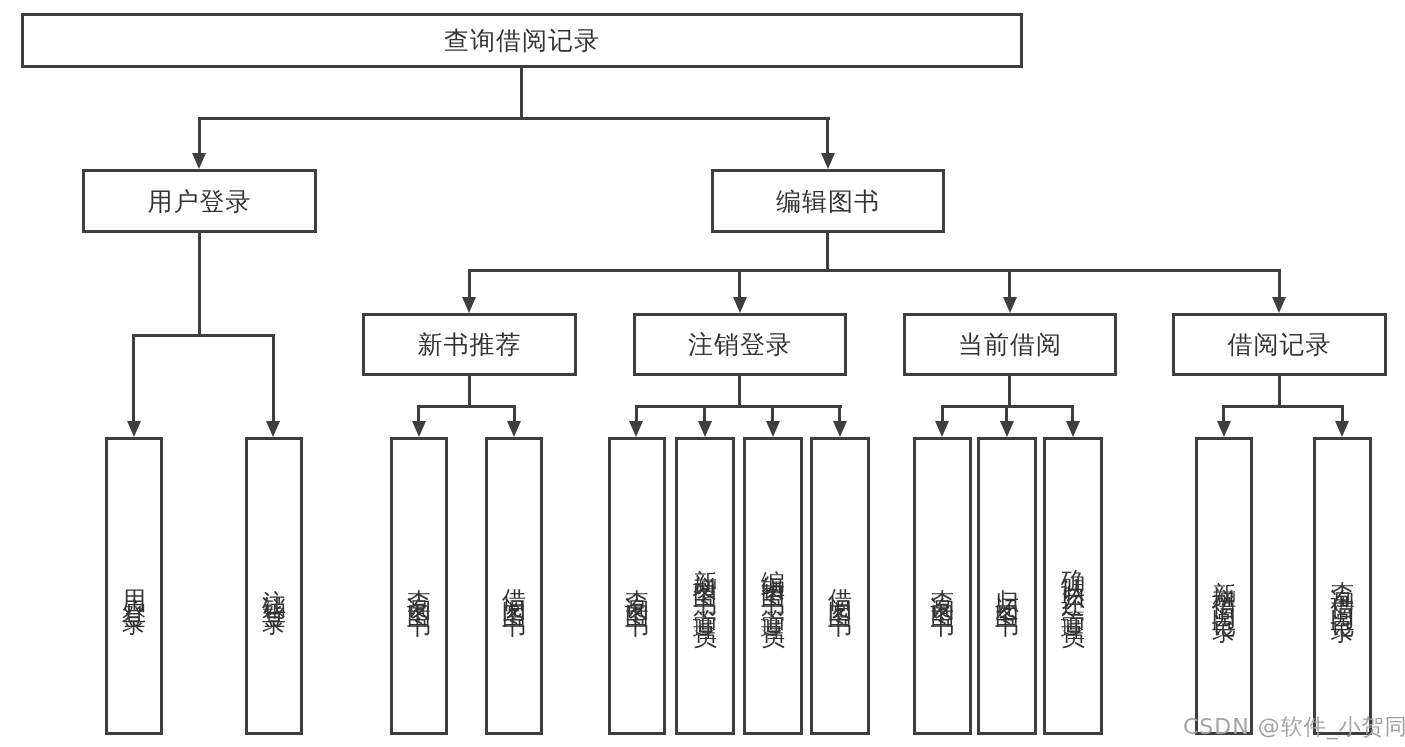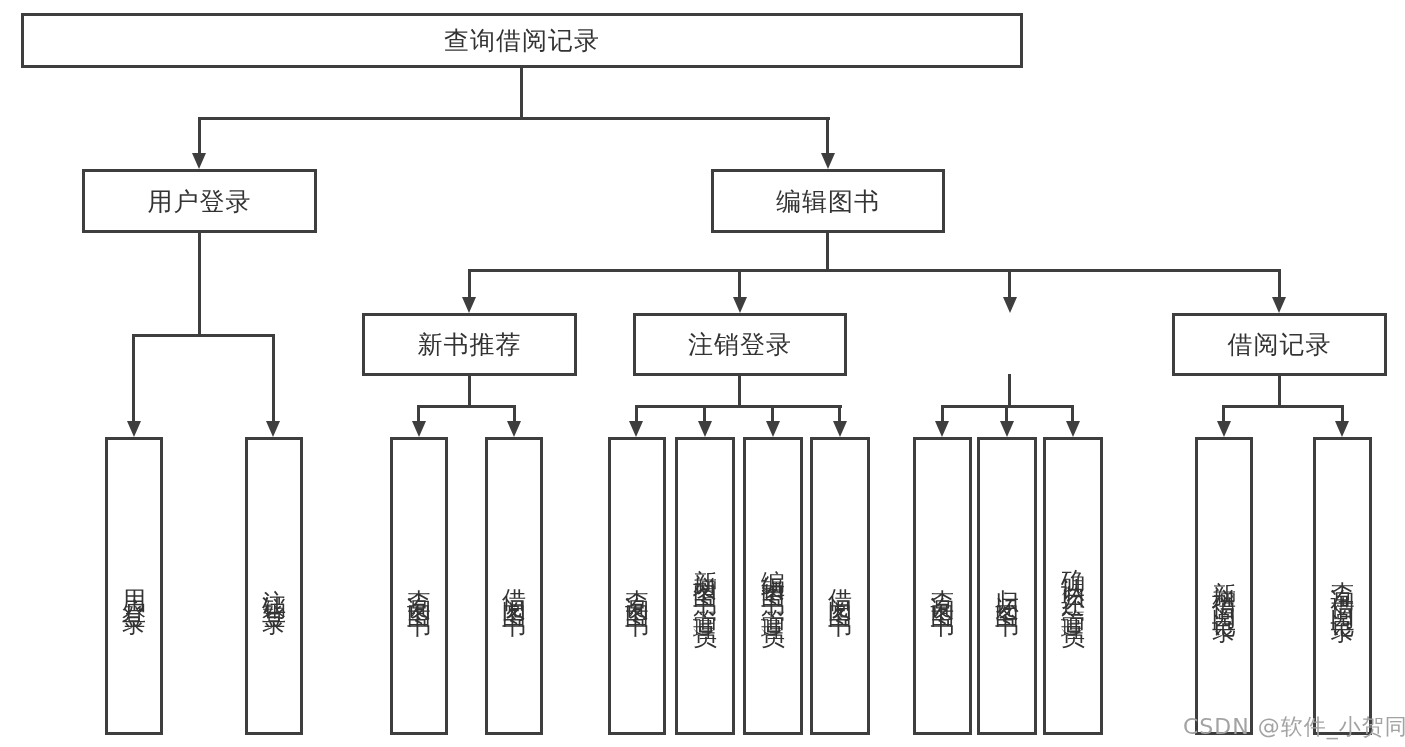--- a/index.html
+++ b/index.html
@@ -109,20 +109,23 @@
   <div class="tri" style="left:1003px;top:297px"></div>
   <div class="vline" style="left:1278px;top:269px;height:30px"></div>
   <div class="tri" style="left:1272px;top:297px"></div>
 
   <div class="node" style="left:362px;top:313px;width:215px;height:63px">
     <span>新书推荐</span>
   </div>
   <div class="node" style="left:633px;top:313px;width:214px;height:63px">
     <span>注销登录</span>
   </div>
+  <div class="node" style="left:903px;top:313px;width:214px;height:63px">
+    <span>当前借阅</span>
+  </div>
   <div class="node" style="left:1172px;top:313px;width:215px;height:63px">
     <span>借阅记录</span>
   </div>
 
   <div class="vline" style="left:468px;top:374px;height:33px"></div>
   <div class="hline" style="left:417px;top:405px;width:99px"></div>
   <div class="vline" style="left:417px;top:405px;height:17px"></div>
   <div class="tri" style="left:412px;top:421px"></div>
   <div class="vline" style="left:513px;top:405px;height:17px"></div>
   <div class="tri" style="left:507px;top:421px"></div>

